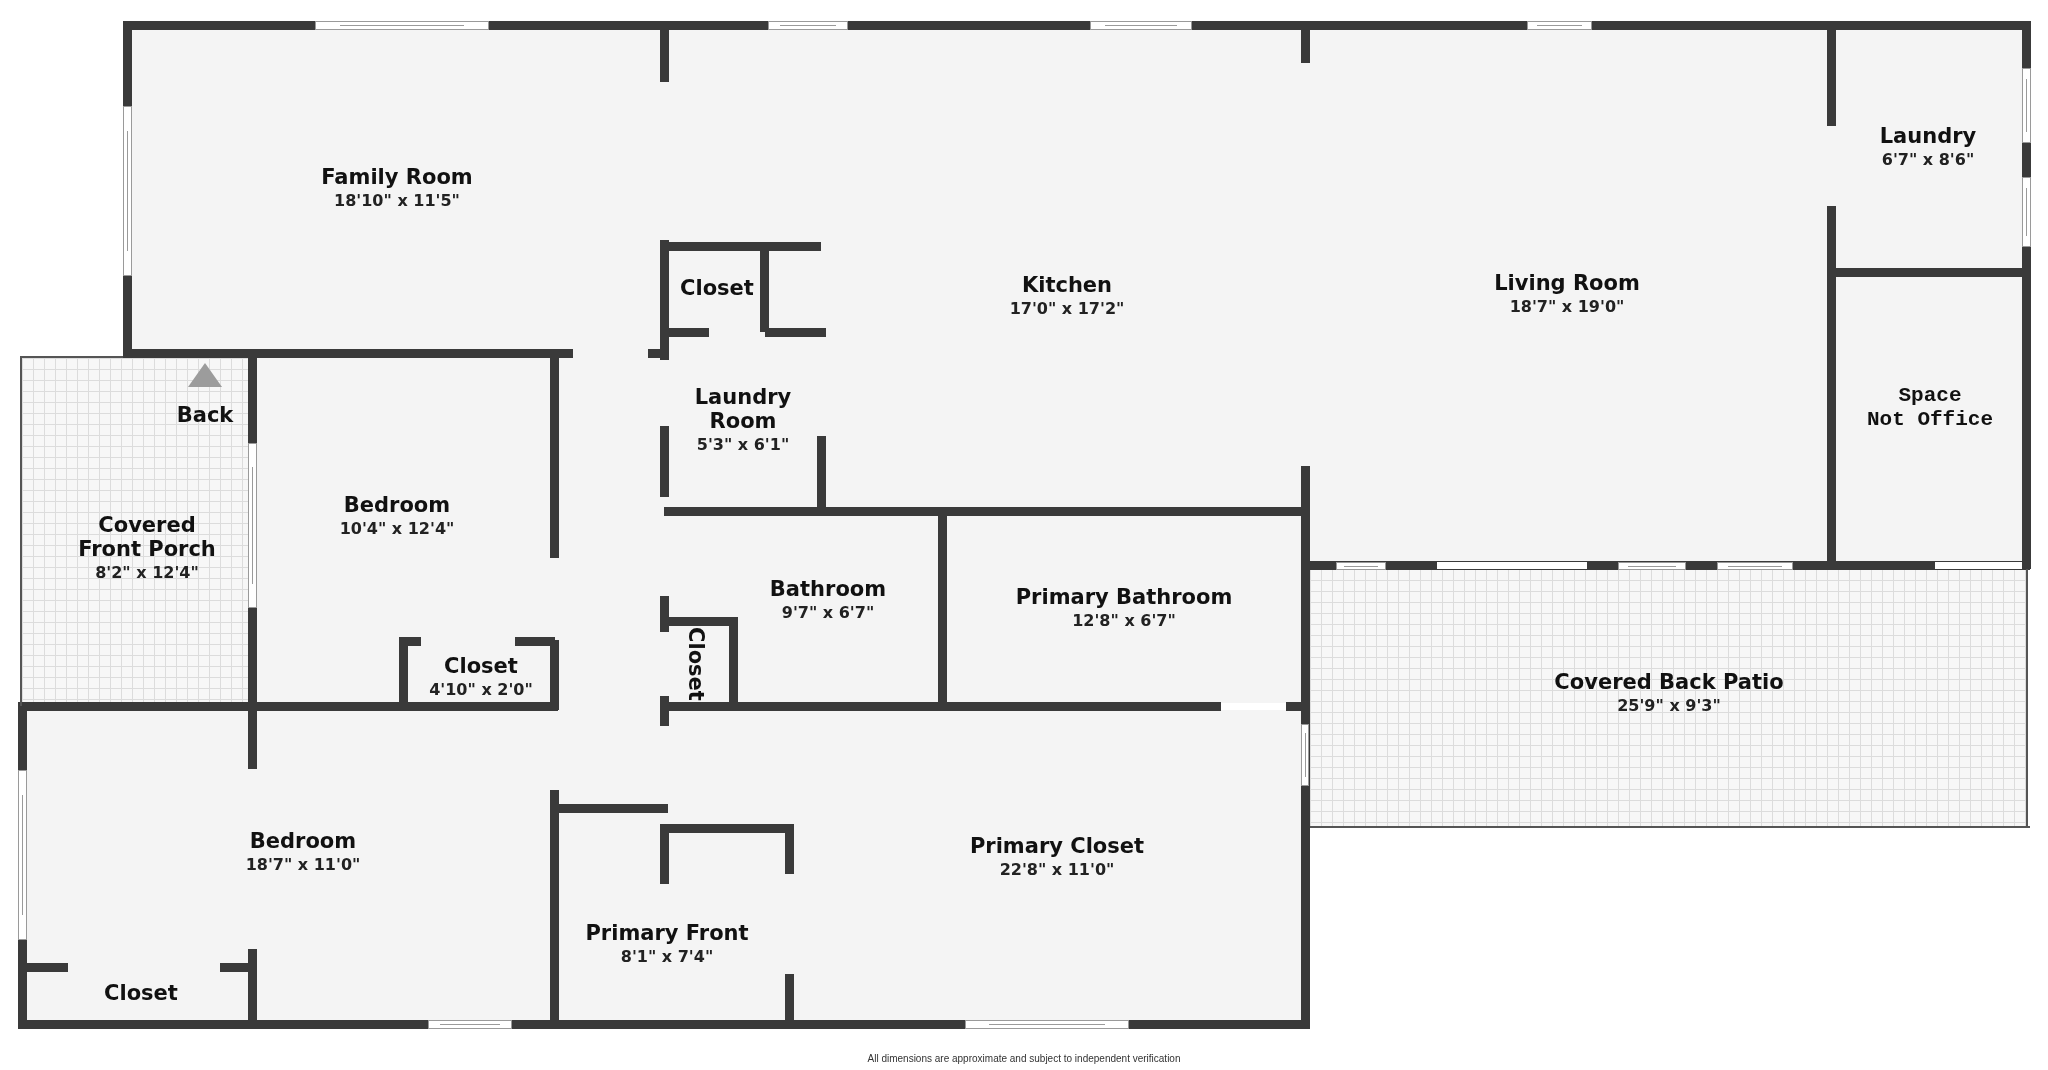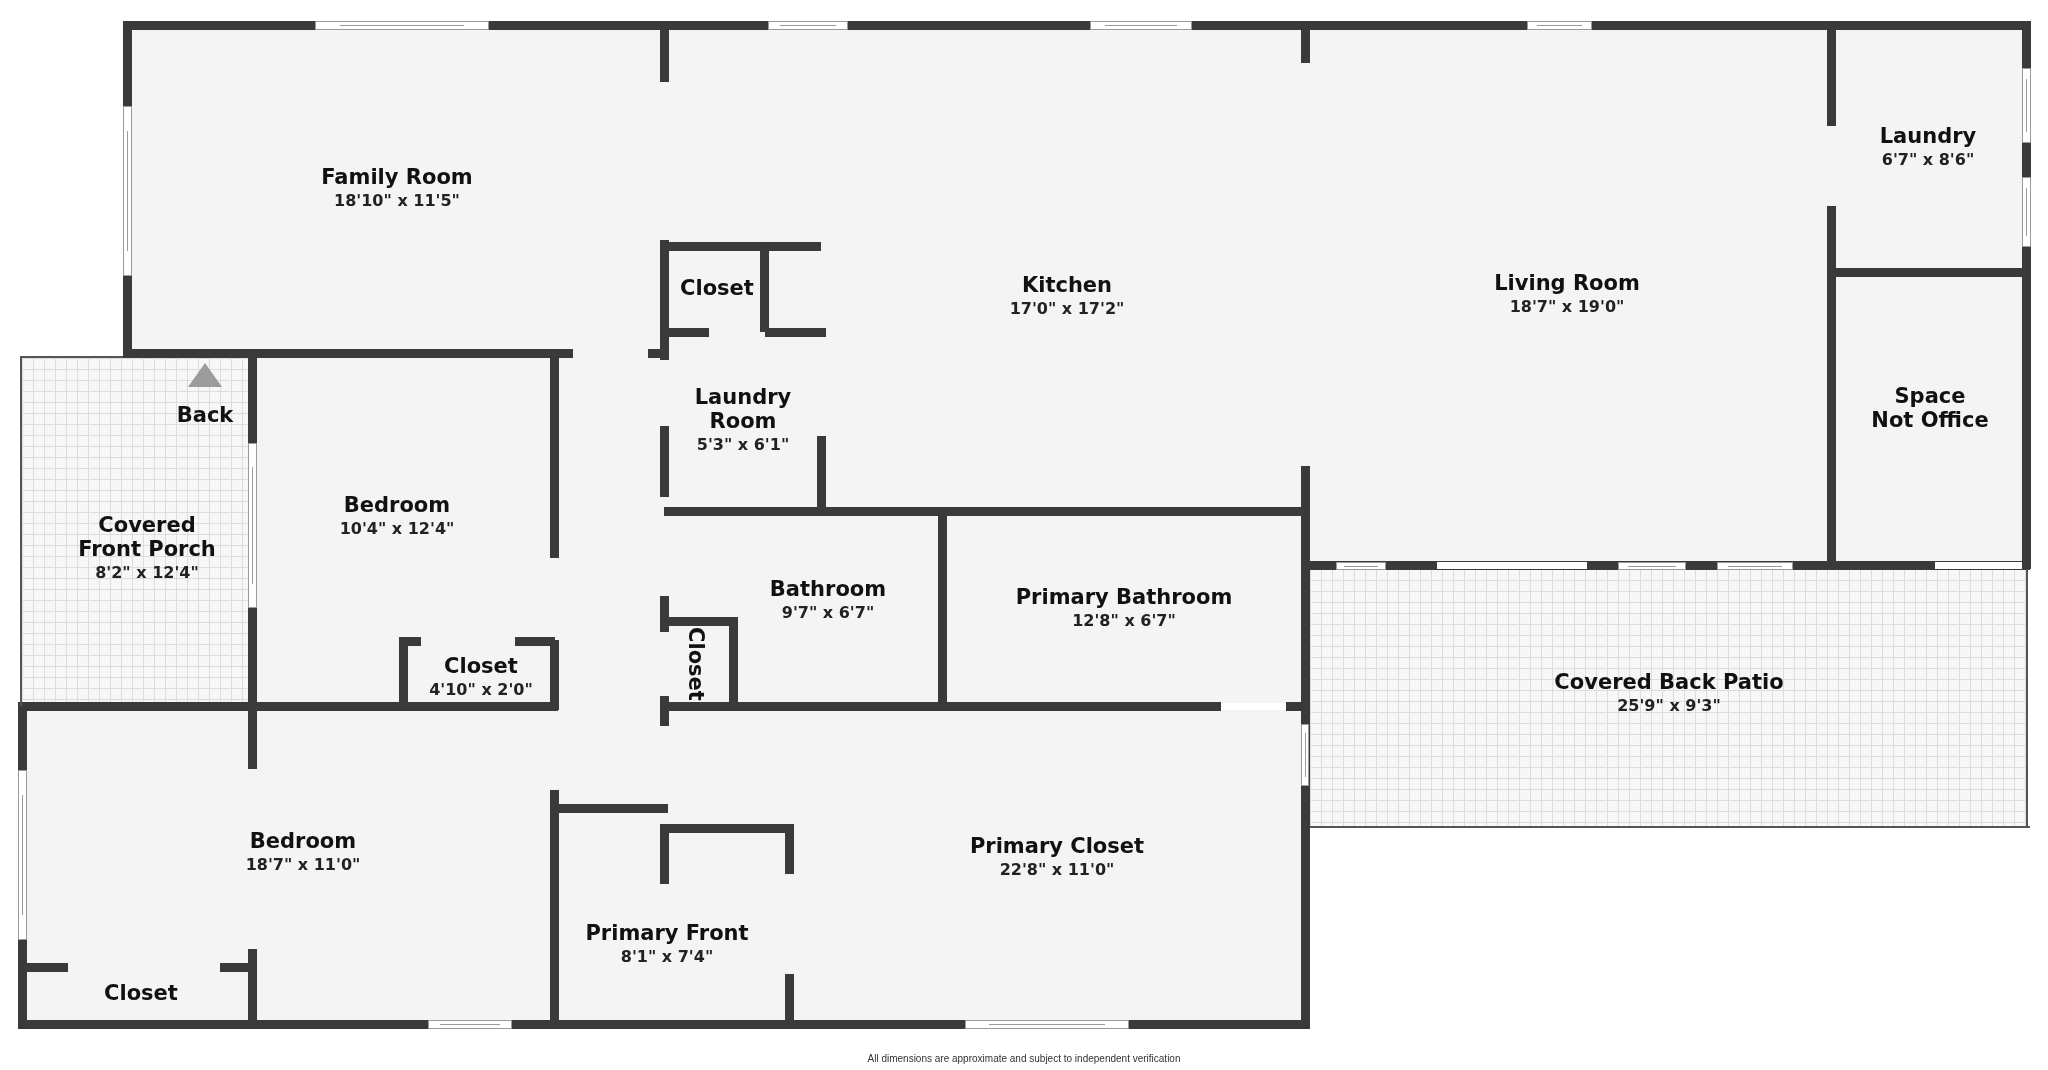--- a/index.html
+++ b/index.html
@@ -131,21 +131,21 @@
     <span class="dim">17'0" x 17'2"</span>
   </div>
   <div class="label" style="left:1567px;top:294px;">
     <span class="name">Living Room</span>
     <span class="dim">18'7" x 19'0"</span>
   </div>
   <div class="label" style="left:1928px;top:147px;">
     <span class="name">Laundry</span>
     <span class="dim">6'7" x 8'6"</span>
   </div>
-  <div class="label" style="left:1930px;top:408px;">
+  <div class="label" style="left:1930px;top:408px;font-family:Liberation Mono, monospace;">
     <span class="name">Space</span>
     <span class="name">Not Office</span>
   </div>
   <div class="label" style="left:717px;top:288px;">
     <span class="name">Closet</span>
   </div>
   <div class="label" style="left:743px;top:420px;">
     <span class="name">Laundry</span>
     <span class="name">Room</span>
     <span class="dim">5'3" x 6'1"</span>

